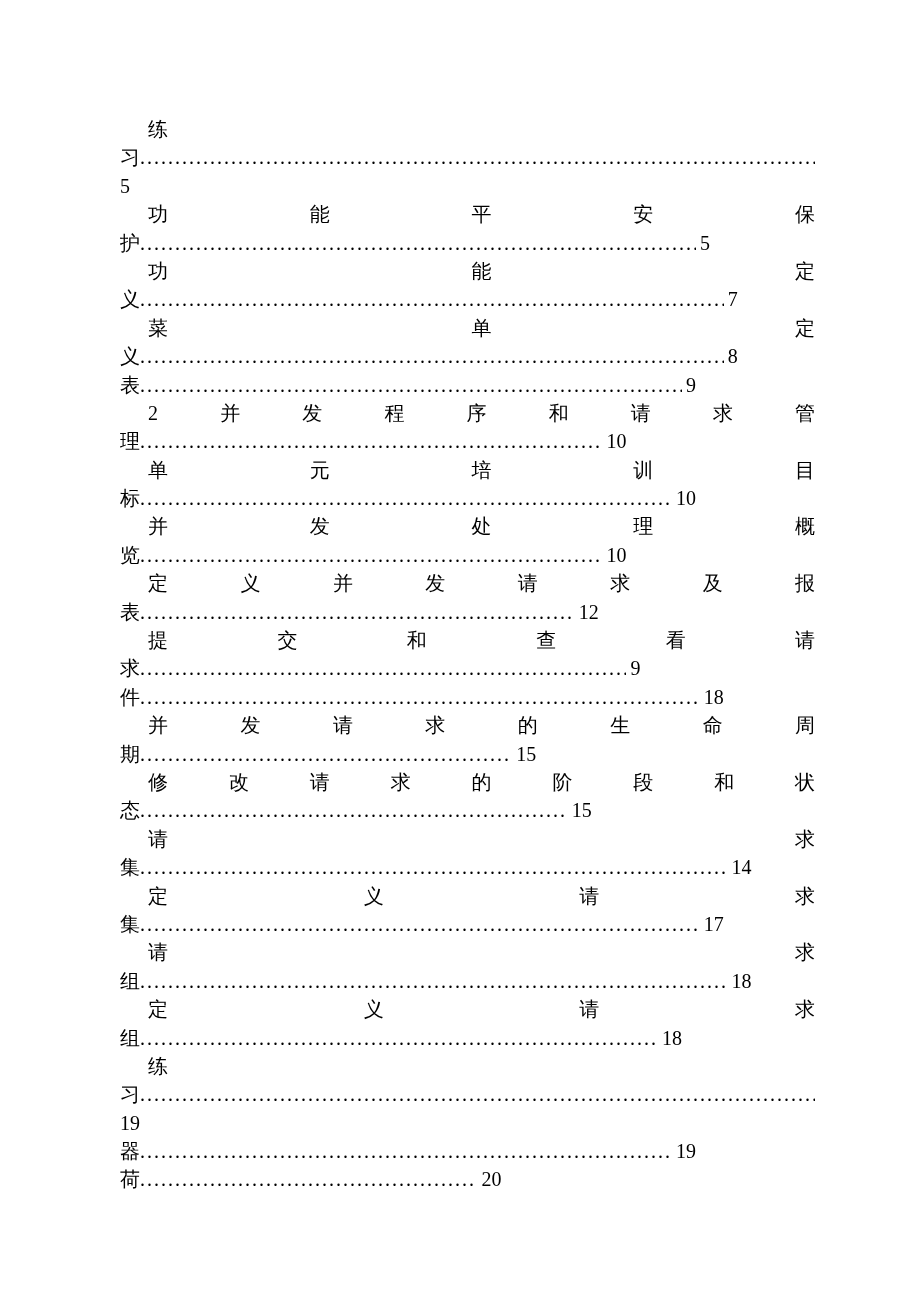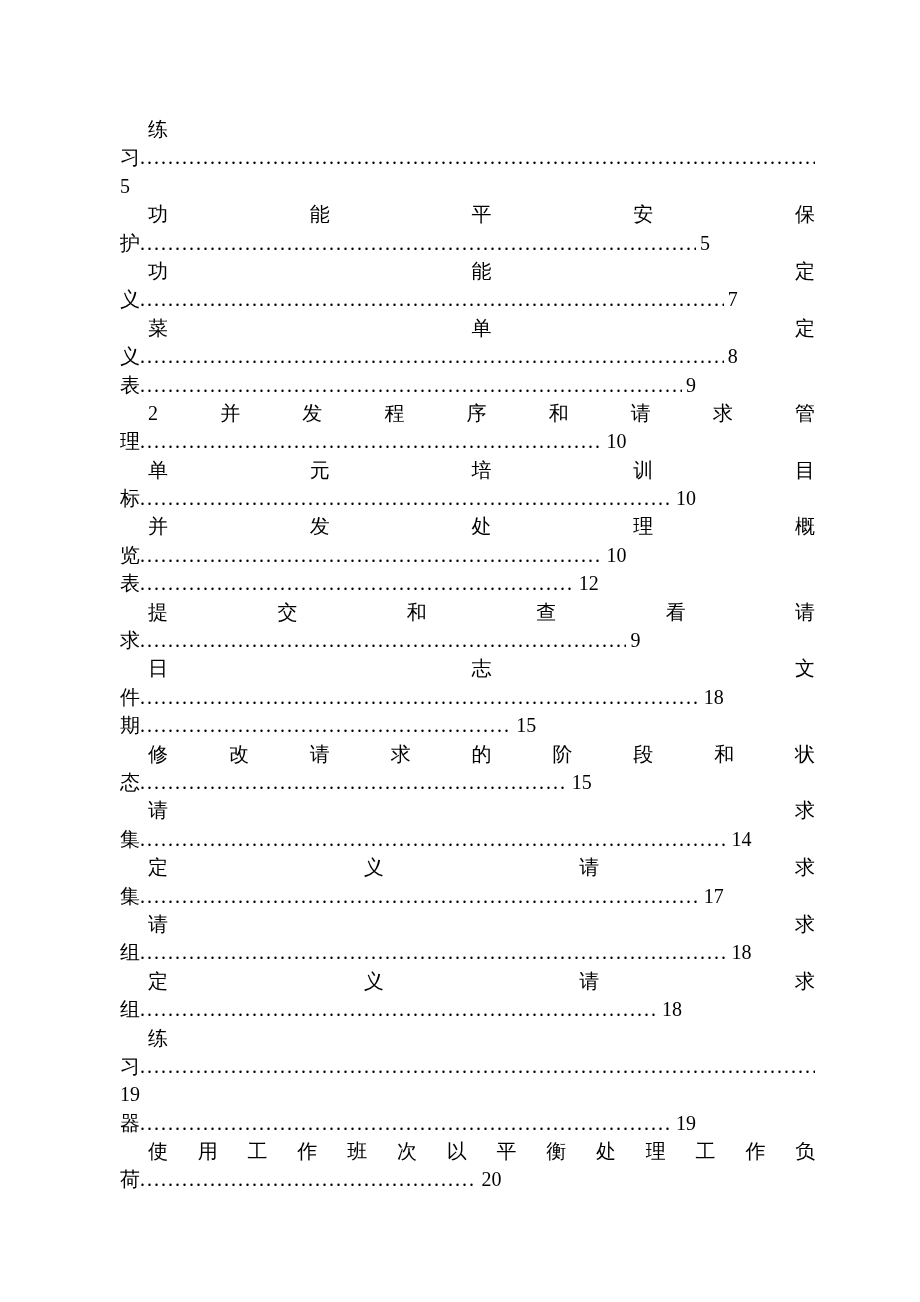--- a/index.html
+++ b/index.html
@@ -105,43 +105,44 @@
         </span>
       </div>
       <div class="toc-entry justify"><span>并</span><span>发</span><span>处</span><span>理</span><span>概</span></div>
       <div class="toc-entry leader-line">
         <span class="lead-text">览 </span>
         <span style="width: 70%; display: inline-flex; overflow: hidden;">
           <span class="dots">..............................................................................................................................................................................................</span>
           <span class="page-num"> 10</span>
         </span>
       </div>
+      <div class="toc-entry justify"><span>定</span><span>义</span><span>并</span><span>发</span><span>请</span><span>求</span><span>及</span><span>报</span></div>
       <div class="toc-entry leader-line">
         <span class="lead-text">表 </span>
         <span style="width: 66%; display: inline-flex; overflow: hidden;">
           <span class="dots">..............................................................................................................................................................................................</span>
           <span class="page-num"> 12</span>
         </span>
       </div>
       <div class="toc-entry justify"><span>提</span><span>交</span><span>和</span><span>查</span><span>看</span><span>请</span></div>
       <div class="toc-entry leader-line">
         <span class="lead-text">求 </span>
         <span style="width: 72%; display: inline-flex; overflow: hidden;">
           <span class="dots">..............................................................................................................................................................................................</span>
           <span class="page-num"> 9</span>
         </span>
       </div>
-      <div class="toc-entry justify"><span>日</span><span>志</span><span>文</span></div>
       <div class="toc-entry leader-line">
         <span class="lead-text">件 </span>
         <span style="width: 84%; display: inline-flex; overflow: hidden;">
           <span class="dots">..............................................................................................................................................................................................</span>
           <span class="page-num"> 18</span>
         </span>
       </div>
+      <div class="toc-entry justify"><span>并</span><span>发</span><span>请</span><span>求</span><span>的</span><span>生</span><span>命</span><span>周</span></div>
       <div class="toc-entry leader-line">
         <span class="lead-text">期 </span>
         <span style="width: 57%; display: inline-flex; overflow: hidden;">
           <span class="dots">..............................................................................................................................................................................................</span>
           <span class="page-num"> 15</span>
         </span>
       </div>
       <div class="toc-entry justify"><span>修</span><span>改</span><span>请</span><span>求</span><span>的</span><span>阶</span><span>段</span><span>和</span><span>状</span></div>
       <div class="toc-entry leader-line">
         <span class="lead-text">态 </span>
@@ -188,21 +189,20 @@
         <span class="dots">..............................................................................................................................................................................................</span>
       </div>
       <div class="toc-entry">19</div>
       <div class="toc-entry leader-line">
         <span class="lead-text">器 </span>
         <span style="width: 80%; display: inline-flex; overflow: hidden;">
           <span class="dots">..............................................................................................................................................................................................</span>
           <span class="page-num"> 19</span>
         </span>
       </div>
-      <div class="toc-entry justify"><span>使</span><span>用</span><span>工</span><span>作</span><span>班</span><span>次</span><span>以</span><span>平</span><span>衡</span><span>处</span><span>理</span><span>工</span><span>作</span><span>负</span></div>
       <div class="toc-entry leader-line">
         <span class="lead-text">荷 </span>
         <span style="width: 52%; display: inline-flex; overflow: hidden;">
           <span class="dots">..............................................................................................................................................................................................</span>
           <span class="page-num"> 20</span>
         </span>
       </div>
     </div>
 </div>
 

